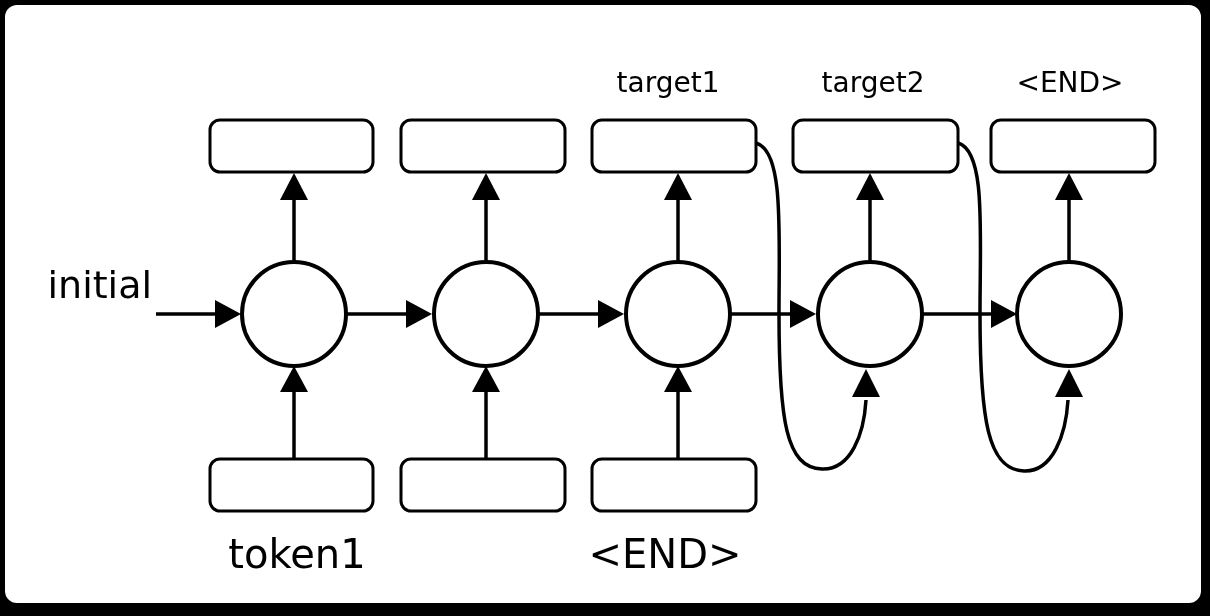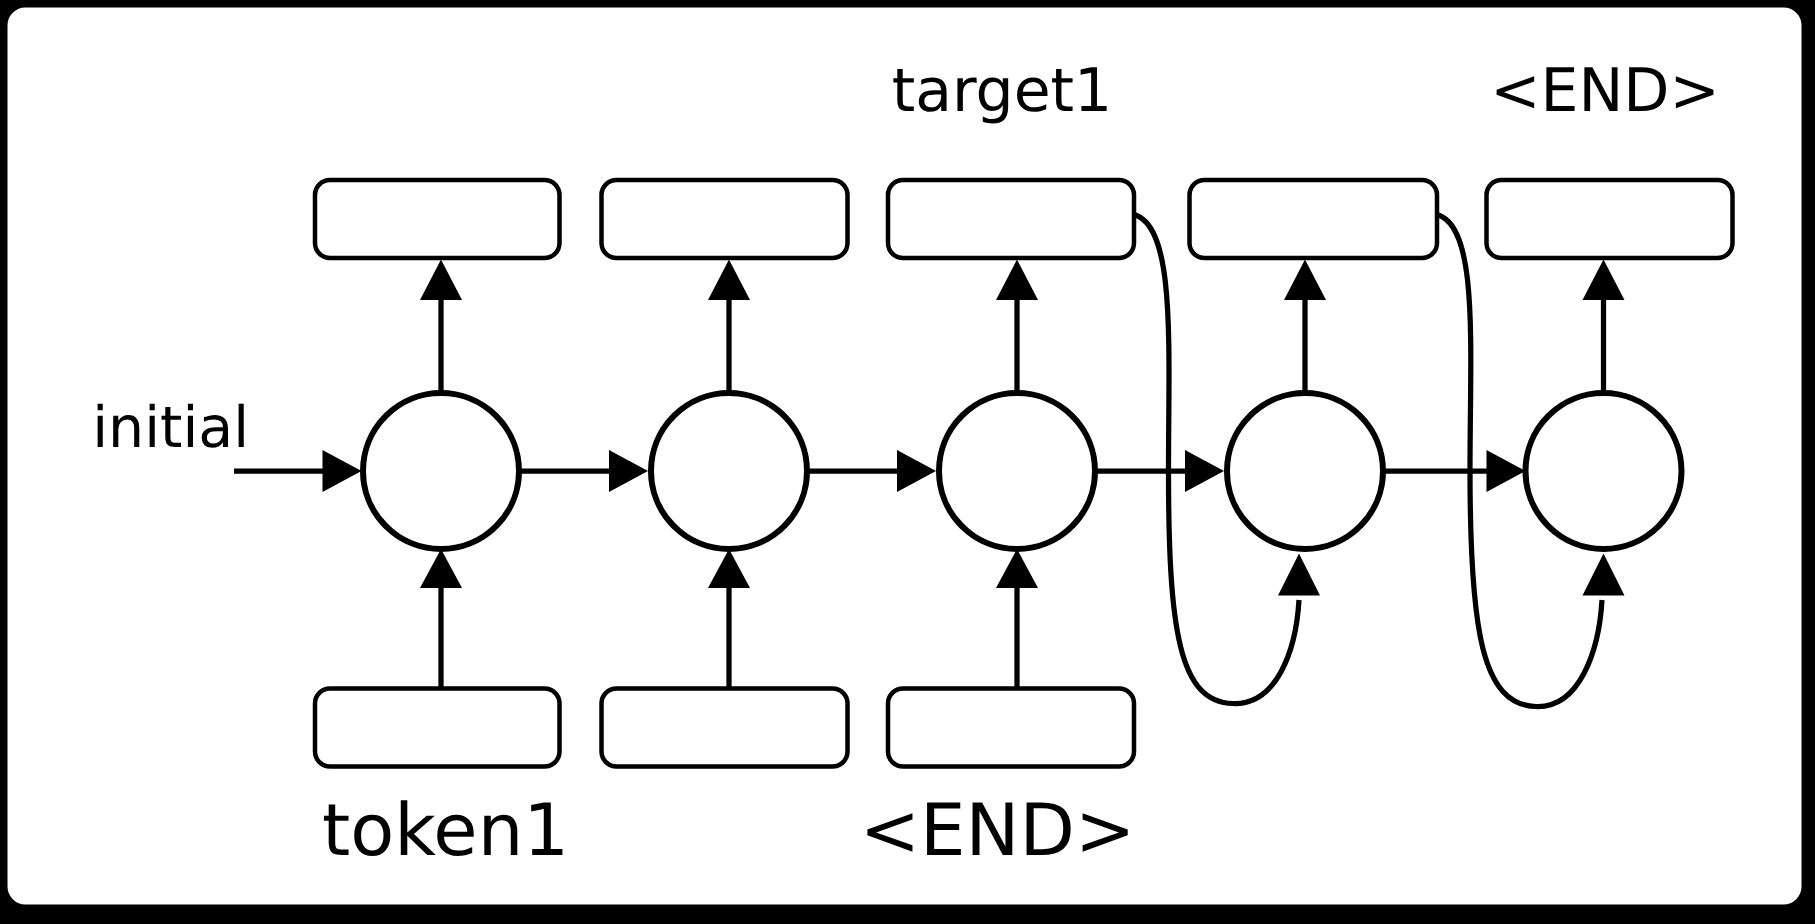--- a/index.html
+++ b/index.html
@@ -2,23 +2,23 @@
 <html><head>
 <meta charset="utf-8">
 <style>
   html,body{margin:0;padding:0;background:#000;}
   .stage{position:relative;width:1210px;height:616px;background:#000;overflow:hidden;
          font-family:"DejaVu Sans",sans-serif;color:#000;}
   .panel{position:absolute;left:1px;top:1px;width:1204px;height:606px;box-sizing:border-box;
          background:#fff;border:4px solid #000;border-radius:16px;}
   svg.diagram{position:absolute;left:0;top:0;}
   .lbl{position:absolute;color:#000;white-space:nowrap;}
-  .lbl.row-top{top:38px;font-size:40px;line-height:46px;transform:translateX(-50%);}
-  .lbl.row-bottom{top:531px;font-size:48px;line-height:46px;transform:translateX(-50%);}
-  .lbl.init{left:14px;top:259px;width:152px;text-align:right;font-size:38px;line-height:52px;}
+  .lbl.row-top{top:60px;font-size:28px;line-height:46px;transform:translateX(-50%);}
+  .lbl.row-bottom{top:531px;font-size:40px;line-height:46px;transform:translateX(-50%);}
+  .lbl.init{left:0;top:259px;width:152px;text-align:right;font-size:38px;line-height:52px;}
 </style>
 </head>
 <body>
 
 <div class="stage">
   <div class="panel"></div>
 
   <svg class="diagram" width="1210" height="616" viewBox="0 0 1210 616">
 
     <g fill="none" stroke="#000" stroke-width="3.5">
@@ -92,17 +92,18 @@
       <circle cx="870" cy="314" r="52"></circle>
       <circle cx="1069" cy="314" r="52"></circle>
     </g>
   </svg>
 
   <div class="lbl init">
     <div>initial</div>
   </div>
 
   <div class="lbl row-top" style="left:668px">target1</div>
+  <div class="lbl row-top" style="left:873px">target2</div>
   <div class="lbl row-top" style="left:1070px">&lt;END&gt;</div>
 
   <div class="lbl row-bottom" style="left:297px">token1</div>
   <div class="lbl row-bottom" style="left:665px">&lt;END&gt;</div>
 </div>
 
 </body></html>

